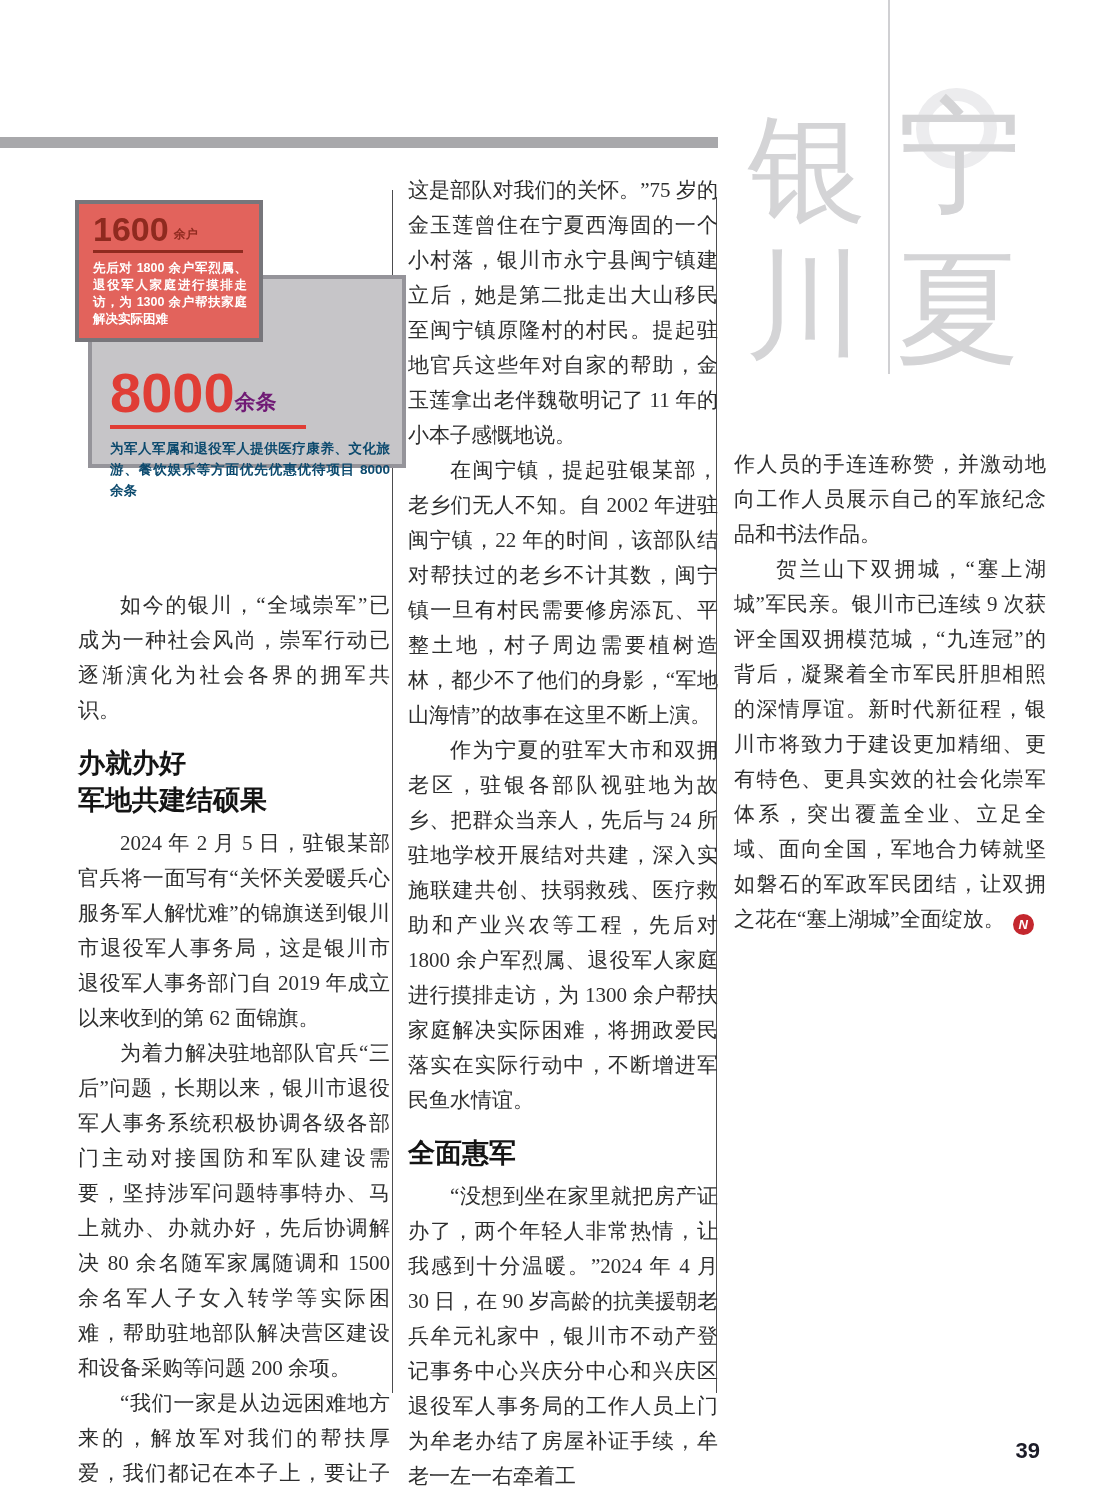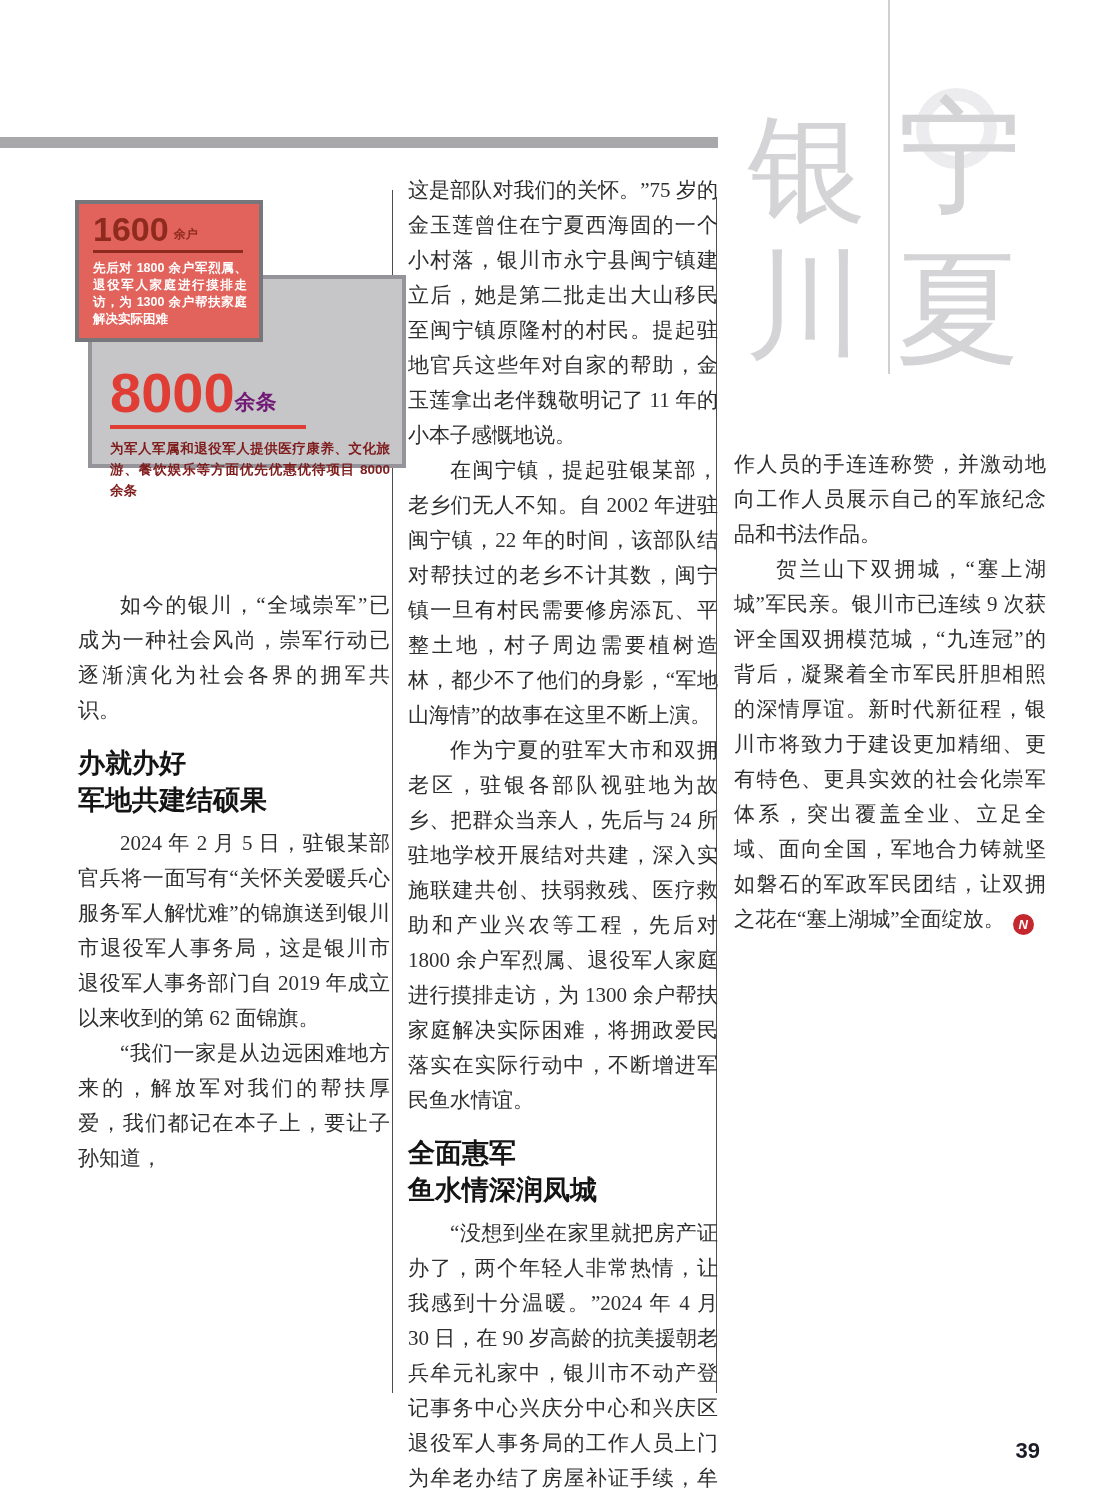--- a/index.html
+++ b/index.html
@@ -52,21 +52,21 @@
   #red-box .stat-unit{font-size:12px;font-weight:bold;color:#8f2a1f;margin-left:5px;padding-bottom:3px;}
   #red-box .stat-rule{height:3px;background:#8f2a1f;width:150px;margin:4px 0 7px;}
   #red-box .stat-desc{
     color:#ffffff;font-size:12.5px;line-height:17px;font-weight:bold;
     text-align:justify;
   }
   #gray-box .stat-value{font-size:56px;font-weight:bold;color:#e03d35;line-height:1;}
   #gray-box .stat-unit{font-size:21px;font-weight:bold;color:#701a75;padding-bottom:5px;}
   #gray-box .stat-rule{height:4px;background:#e03d35;width:196px;margin:4px 0 9px;}
   #gray-box .stat-desc{
-    color:#7f1d1d;font-size:13.5px;line-height:21px;font-weight:bold;
+    color:#0c4a6e;font-size:13.5px;line-height:21px;font-weight:bold;
     text-align:justify;
   }
 
   
   .col{
     position:absolute;width:312px;
     font-size:21px;line-height:35px;color:#2e2e2e;
     text-align:justify;text-justify:inter-ideograph;
   }
   #col1{left:78px;top:588px;}
@@ -132,30 +132,30 @@
   <div class="vrule" id="rule1"></div>
   <div class="vrule" id="rule2"></div>
 
   <div class="col" id="col1">
     <p class="indent">如今的银川，“全域崇军”已成为一种社会风尚，崇军行动已逐渐演化为社会各界的拥军共识。</p>
     <div class="sec-heading">
       <div>办就办好</div>
       <div>军地共建结硕果</div>
     </div>
     <p class="indent">2024 年 2 月 5 日，驻银某部官兵将一面写有“关怀关爱暖兵心 服务军人解忧难”的锦旗送到银川市退役军人事务局，这是银川市退役军人事务部门自 2019 年成立以来收到的第 62 面锦旗。</p>
+    <p class="indent">为着力解决驻地部队官兵“三后”问题，长期以来，银川市退役军人事务系统积极协调各级各部门主动对接国防和军队建设需要，坚持涉军问题特事特办、马上就办、办就办好，先后协调解决 80 余名随军家属随调和 1500 余名军人子女入转学等实际困难，帮助驻地部队解决营区建设和设备采购等问题 200 余项。</p>
     <p class="indent">“我们一家是从边远困难地方来的，解放军对我们的帮扶厚爱，我们都记在本子上，要让子孙知道，</p>
   </div>
 
   <div class="col" id="col2">
     <p>这是部队对我们的关怀。”75 岁的金玉莲曾住在宁夏西海固的一个小村落，银川市永宁县闽宁镇建立后，她是第二批走出大山移民至闽宁镇原隆村的村民。提起驻地官兵这些年对自家的帮助，金玉莲拿出老伴魏敬明记了 11 年的小本子感慨地说。</p>
     <p class="indent">在闽宁镇，提起驻银某部，老乡们无人不知。自 2002 年进驻闽宁镇，22 年的时间，该部队结对帮扶过的老乡不计其数，闽宁镇一旦有村民需要修房添瓦、平整土地，村子周边需要植树造林，都少不了他们的身影，“军地山海情”的故事在这里不断上演。</p>
     <p class="indent">作为宁夏的驻军大市和双拥老区，驻银各部队视驻地为故乡、把群众当亲人，先后与 24 所驻地学校开展结对共建，深入实施联建共创、扶弱救残、医疗救助和产业兴农等工程，先后对 1800 余户军烈属、退役军人家庭进行摸排走访，为 1300 余户帮扶家庭解决实际困难，将拥政爱民落实在实际行动中，不断增进军民鱼水情谊。</p>
     <div class="sec-heading">
       <div>全面惠军</div>
-      <div>鱼水情深润凤城</div>
     </div>
     <p class="indent">“没想到坐在家里就把房产证办了，两个年轻人非常热情，让我感到十分温暖。”2024 年 4 月 30 日，在 90 岁高龄的抗美援朝老兵牟元礼家中，银川市不动产登记事务中心兴庆分中心和兴庆区退役军人事务局的工作人员上门为牟老办结了房屋补证手续，牟老一左一右牵着工</p>
   </div>
 
   <div class="col" id="col3">
     <p>作人员的手连连称赞，并激动地向工作人员展示自己的军旅纪念品和书法作品。</p>
     <p class="indent"><span>贺兰山下双拥城，“塞上湖城”军民亲。银川市已连续 9 次获评全国双拥模范城，“九连冠”的背后，凝聚着全市军民肝胆相照的深情厚谊。新时代新征程，银川市将致力于建设更加精细、更有特色、更具实效的社会化崇军体系，突出覆盖全业、立足全域、面向全国，军地合力铸就坚如磐石的军政军民团结，让双拥之花在“塞上湖城”全面绽放。</span><span class="endmark">
           <span>N</span>
         </span></p>
   </div>

